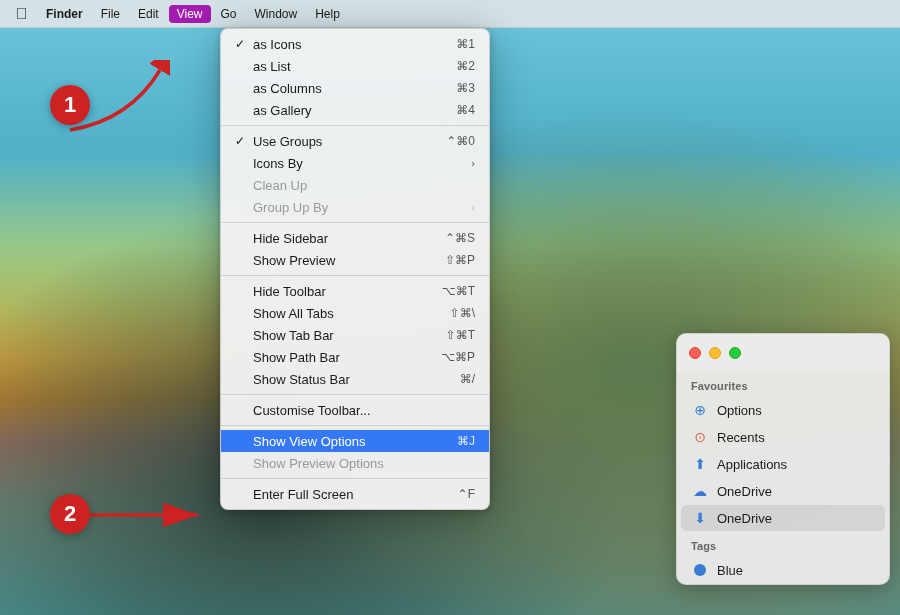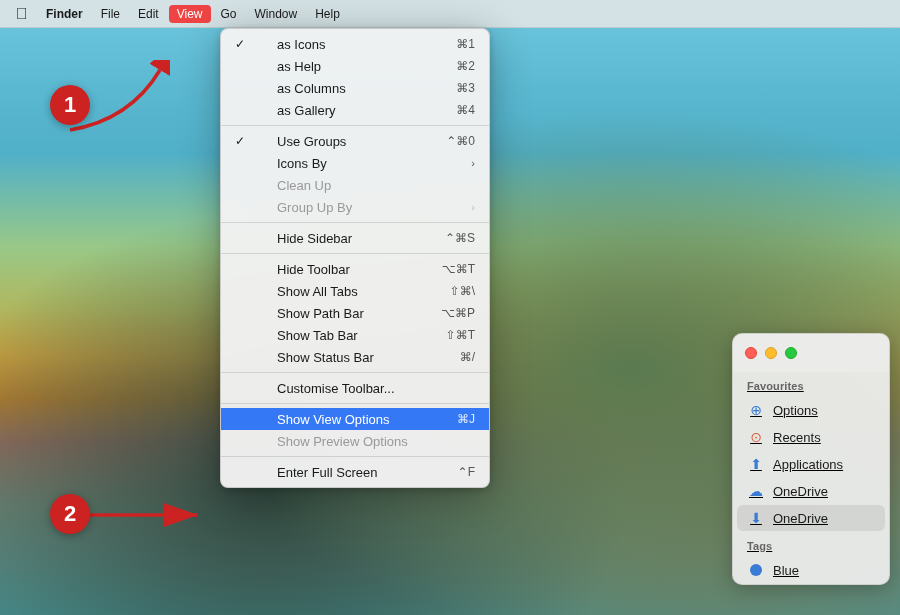--- a/index.html
+++ b/index.html
@@ -91,21 +91,21 @@
       padding: 2px 8px;
       font-size: 12px;
       font-weight: 400;
       color: #1a1a1a;
       border-radius: 4px;
       cursor: pointer;
       white-space: nowrap;
     }
 
     .menubar-item.active {
-      background: #ef4444;
+      background: #a21caf;
       color: white;
     }
 
     .apple-logo {
       font-size: 16px;
       padding: 2px 8px;
       cursor: pointer;
     }
 
     .menubar-item.bold {
@@ -161,21 +161,20 @@
       color: #1a1a1a;
       flex-shrink: 0;
     }
 
     .menu-item.highlighted .checkmark {
       color: white;
     }
 
     .item-text {
       font-size: 13px;
-      margin-left: 24px;
     }
 
     .shortcut {
       font-size: 12px;
       color: #555;
       display: flex;
       align-items: center;
       gap: 1px;
     }
 
@@ -192,28 +191,27 @@
     .submenu-arrow {
       font-size: 11px;
       color: #555;
     }
 
     
     .finder-panel {
       position: absolute;
       bottom: 30px;
       right: 10px;
-      width: 158px;
+      width: 214px;
       background: rgba(240, 240, 240, 0.92);
       backdrop-filter: blur(20px);
       border-radius: 10px;
       box-shadow: 0 4px 20px rgba(0,0,0,0.25);
       overflow: hidden;
       border: 1px solid rgba(0,0,0,0.1);
-      text-decoration: underline;
     }
 
     .finder-titlebar {
       height: 38px;
       display: flex;
       align-items: center;
       padding: 0 12px;
       gap: 8px;
       background: rgba(235,235,235,0.9);
     }
@@ -334,21 +332,21 @@
   <div class="menu-item">
     <div class="menu-item-left">
       <span class="checkmark">✓</span>
       <span class="item-text">as Icons</span>
     </div>
     <span class="shortcut">⌘1</span>
   </div>
   <div class="menu-item">
     <div class="menu-item-left">
       <span class="checkmark"></span>
-      <span class="item-text">as Help</span>
+      <span class="item-text">as List</span>
     </div>
     <span class="shortcut">⌘2</span>
   </div>
   <div class="menu-item">
     <div class="menu-item-left">
       <span class="checkmark"></span>
       <span class="item-text">as Columns</span>
     </div>
     <span class="shortcut">⌘3</span>
   </div>
@@ -393,50 +391,57 @@
 
   <div class="menu-separator"></div>
 
   <div class="menu-item">
     <div class="menu-item-left">
       <span class="checkmark"></span>
       <span class="item-text">Hide Sidebar</span>
     </div>
     <span class="shortcut">⌃⌘S</span>
   </div>
+  <div class="menu-item">
+    <div class="menu-item-left">
+      <span class="checkmark"></span>
+      <span class="item-text">Show Preview</span>
+    </div>
+    <span class="shortcut">⇧⌘P</span>
+  </div>
 
   <div class="menu-separator"></div>
 
   <div class="menu-item">
     <div class="menu-item-left">
       <span class="checkmark"></span>
       <span class="item-text">Hide Toolbar</span>
     </div>
     <span class="shortcut">⌥⌘T</span>
   </div>
   <div class="menu-item">
     <div class="menu-item-left">
       <span class="checkmark"></span>
       <span class="item-text">Show All Tabs</span>
     </div>
     <span class="shortcut">⇧⌘\</span>
   </div>
   <div class="menu-item">
     <div class="menu-item-left">
       <span class="checkmark"></span>
+      <span class="item-text">Show Tab Bar</span>
+    </div>
+    <span class="shortcut">⇧⌘T</span>
+  </div>
+  <div class="menu-item">
+    <div class="menu-item-left">
+      <span class="checkmark"></span>
       <span class="item-text">Show Path Bar</span>
     </div>
     <span class="shortcut">⌥⌘P</span>
-  </div>
-  <div class="menu-item">
-    <div class="menu-item-left">
-      <span class="checkmark"></span>
-      <span class="item-text">Show Tab Bar</span>
-    </div>
-    <span class="shortcut">⇧⌘T</span>
   </div>
   <div class="menu-item">
     <div class="menu-item-left">
       <span class="checkmark"></span>
       <span class="item-text">Show Status Bar</span>
     </div>
     <span class="shortcut">⌘/</span>
   </div>
 
   <div class="menu-separator"></div>

